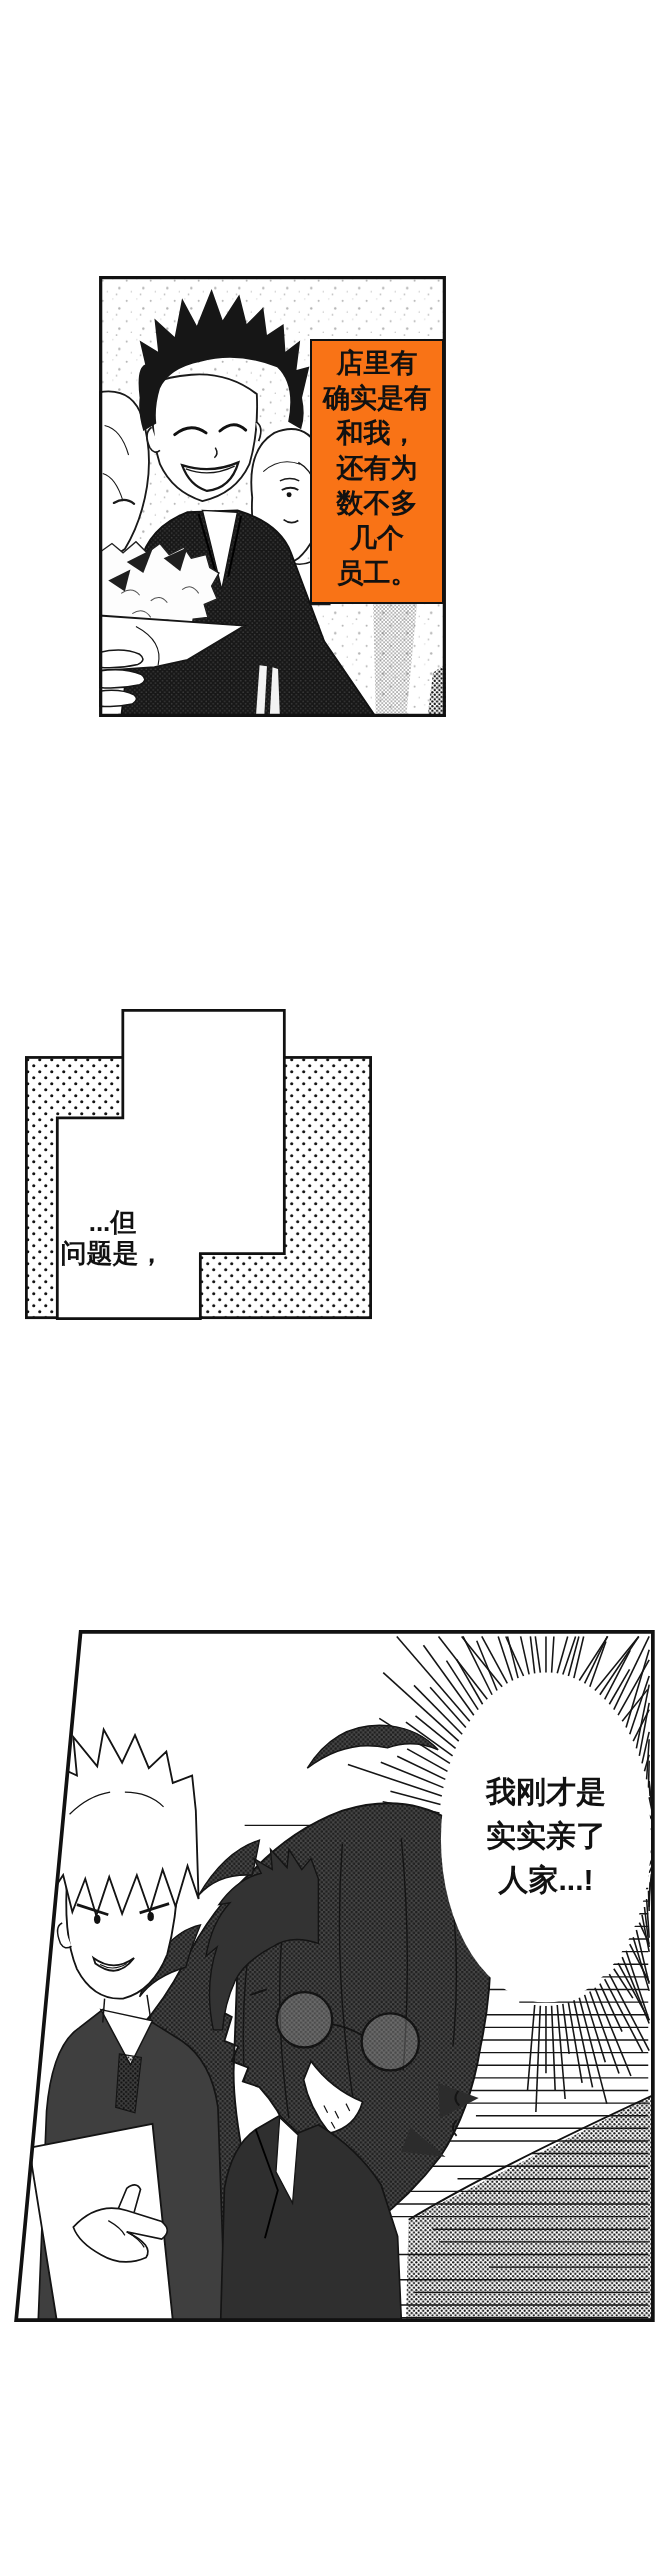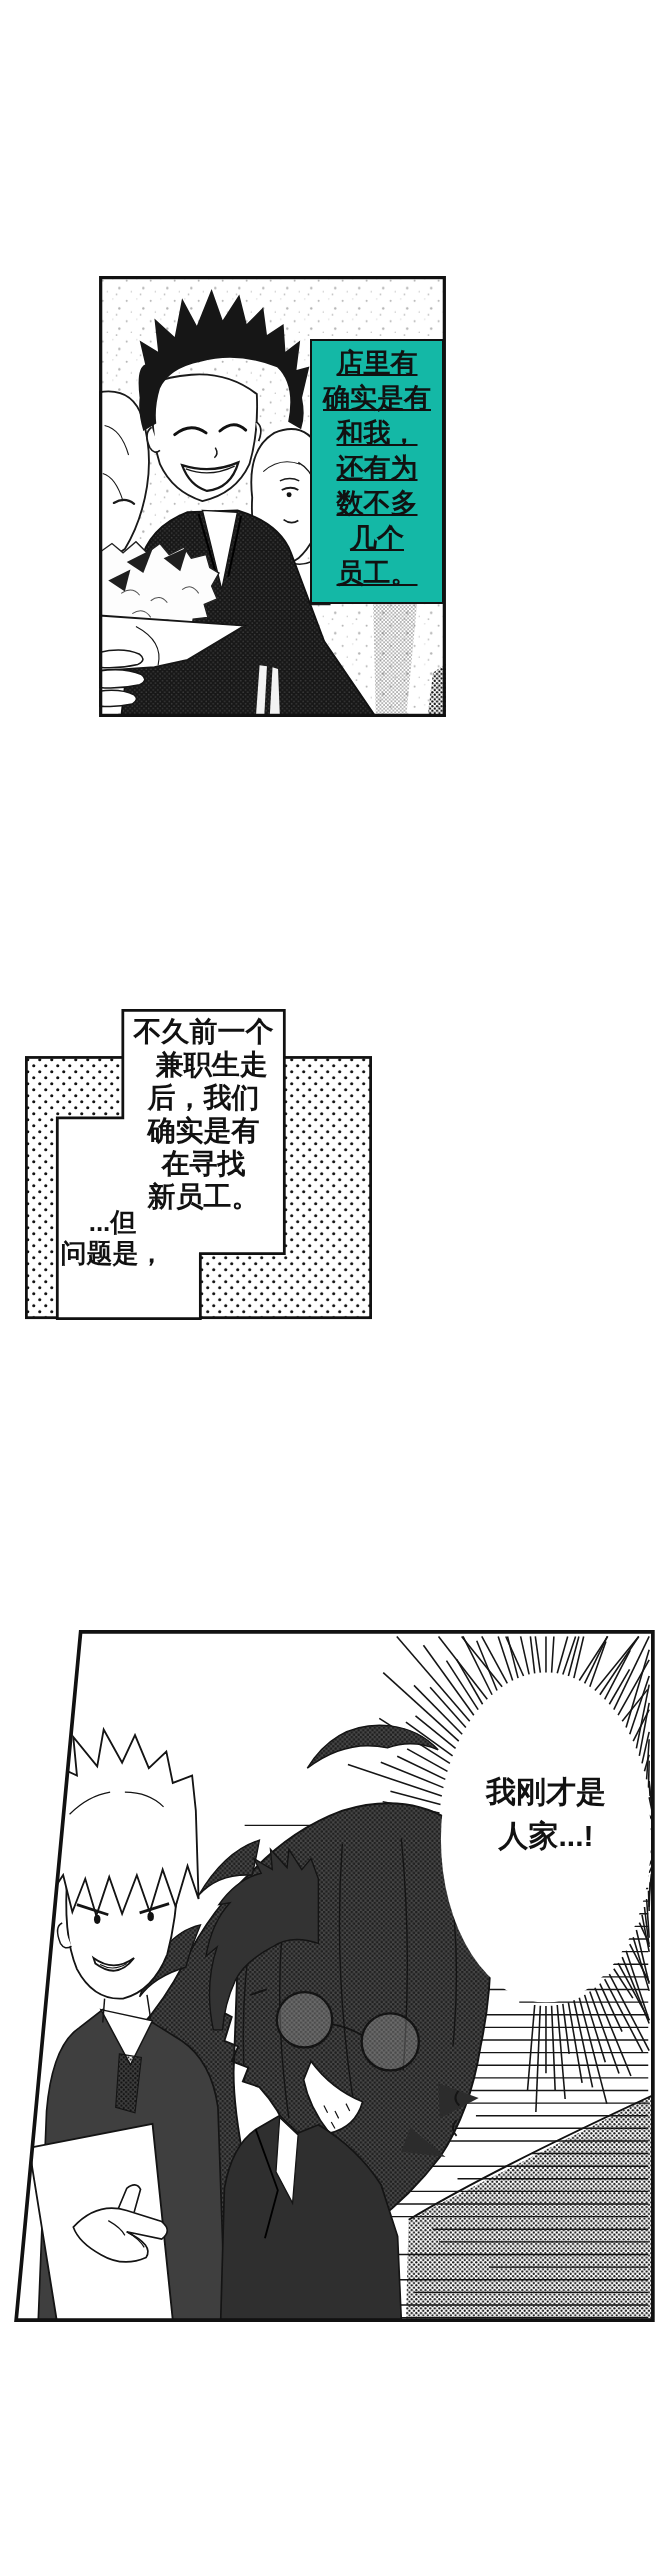--- a/index.html
+++ b/index.html
@@ -5,21 +5,21 @@
   html,body{margin:0;padding:0;background:#fff;}
   *{box-sizing:border-box;}
   .page{position:relative;width:664px;height:2576px;background:#fff;overflow:hidden;
         font-family:"Liberation Sans","DejaVu Sans",sans-serif;color:#111;}
   .panel{position:absolute;}
   .panel svg{position:absolute;left:0;top:0;width:100%;height:100%;display:block;}
   .p1{left:99px;top:276px;width:347px;height:441px;}
   .p2{left:25px;top:1009px;width:347px;height:311px;}
   .p3{left:14px;top:1606px;width:641px;height:692px;margin-top:24px;}
   .t{font-weight:700;color:#111;text-align:center;white-space:nowrap;}
-  .narr-box{position:absolute;background:#14b8a6;border:2.8px solid #111;text-decoration:underline;}
+  .narr-box{position:absolute;background:#f97316;border:2.8px solid #111;}
   .p1box{left:211px;top:63px;width:134px;height:265px;padding-top:4.6px;}
   .p1box .t{font-size:27px;line-height:35px;letter-spacing:0;}
   .p2col{position:absolute;left:98px;top:5.5px;width:161px;}
   .p2col .t{font-size:28px;line-height:33px;}
   .p2col .t.indent{transform:translateX(8.3px);}
   .p2aside{position:absolute;left:29.5px;top:198px;width:116px;}
   .p2aside .t{font-size:26px;line-height:31px;}
   .p3bubble-text{position:absolute;left:426px;top:140px;width:212px;}
   .p3bubble-text .t{font-size:30px;line-height:44px;}
 </style>
@@ -135,28 +135,20 @@
       <defs>
         <pattern id="dots2" width="13" height="13" patternUnits="userSpaceOnUse">
           <circle cx="3" cy="3" r="1.7" fill="#111"></circle>
             <circle cx="9.5" cy="9.5" r="1.7" fill="#111"></circle>
         </pattern>
       </defs>
       <rect x="1.5" y="52.5" width="373" height="282" fill="#fff"></rect>
       <rect x="1.5" y="52.5" width="373" height="282" fill="url(#dots2)" stroke="#111" stroke-width="3"></rect>
       <polygon points="106,1.5 281,1.5 281,265 190,265 190,335.5 35,335.5 35,118 106,118" fill="#fff" stroke="#111" stroke-width="3"></polygon>
     </svg>
-    <div class="p2col">
-      <div class="t">不久前一个</div>
-      <div class="t indent">兼职生走</div>
-      <div class="t">后，我们</div>
-      <div class="t">确实是有</div>
-      <div class="t">在寻找</div>
-      <div class="t">新员工。</div>
-    </div>
     <div class="p2aside">
       <div class="t">...但</div>
       <div class="t">问题是，</div>
     </div>
   </div>
 
   <div class="panel p3">
     <svg id="p3svg" viewBox="0 0 695 751">
       <defs>
         <pattern id="hair3" width="5" height="5" patternUnits="userSpaceOnUse">
@@ -367,18 +359,19 @@
         <path d="M482,500 q-7,9 1,16 M480,532 q-8,9 0,17" fill="none" stroke="#141414" stroke-width="2"></path>
 
         <ellipse cx="577" cy="227" rx="114" ry="177" fill="#fff"></ellipse>
       </g>
 
       <polygon points="72,2 693,2 693,749 2,749" fill="none" stroke="#111" stroke-width="4"></polygon>
     </svg>
 
     <div class="p3bubble-text">
       <div class="t">我刚才是</div>
+      <div class="t">实实亲了</div>
       <div class="t">人家...!</div>
     </div>
   </div>
 
 </div>
 
 
 </body></html>

